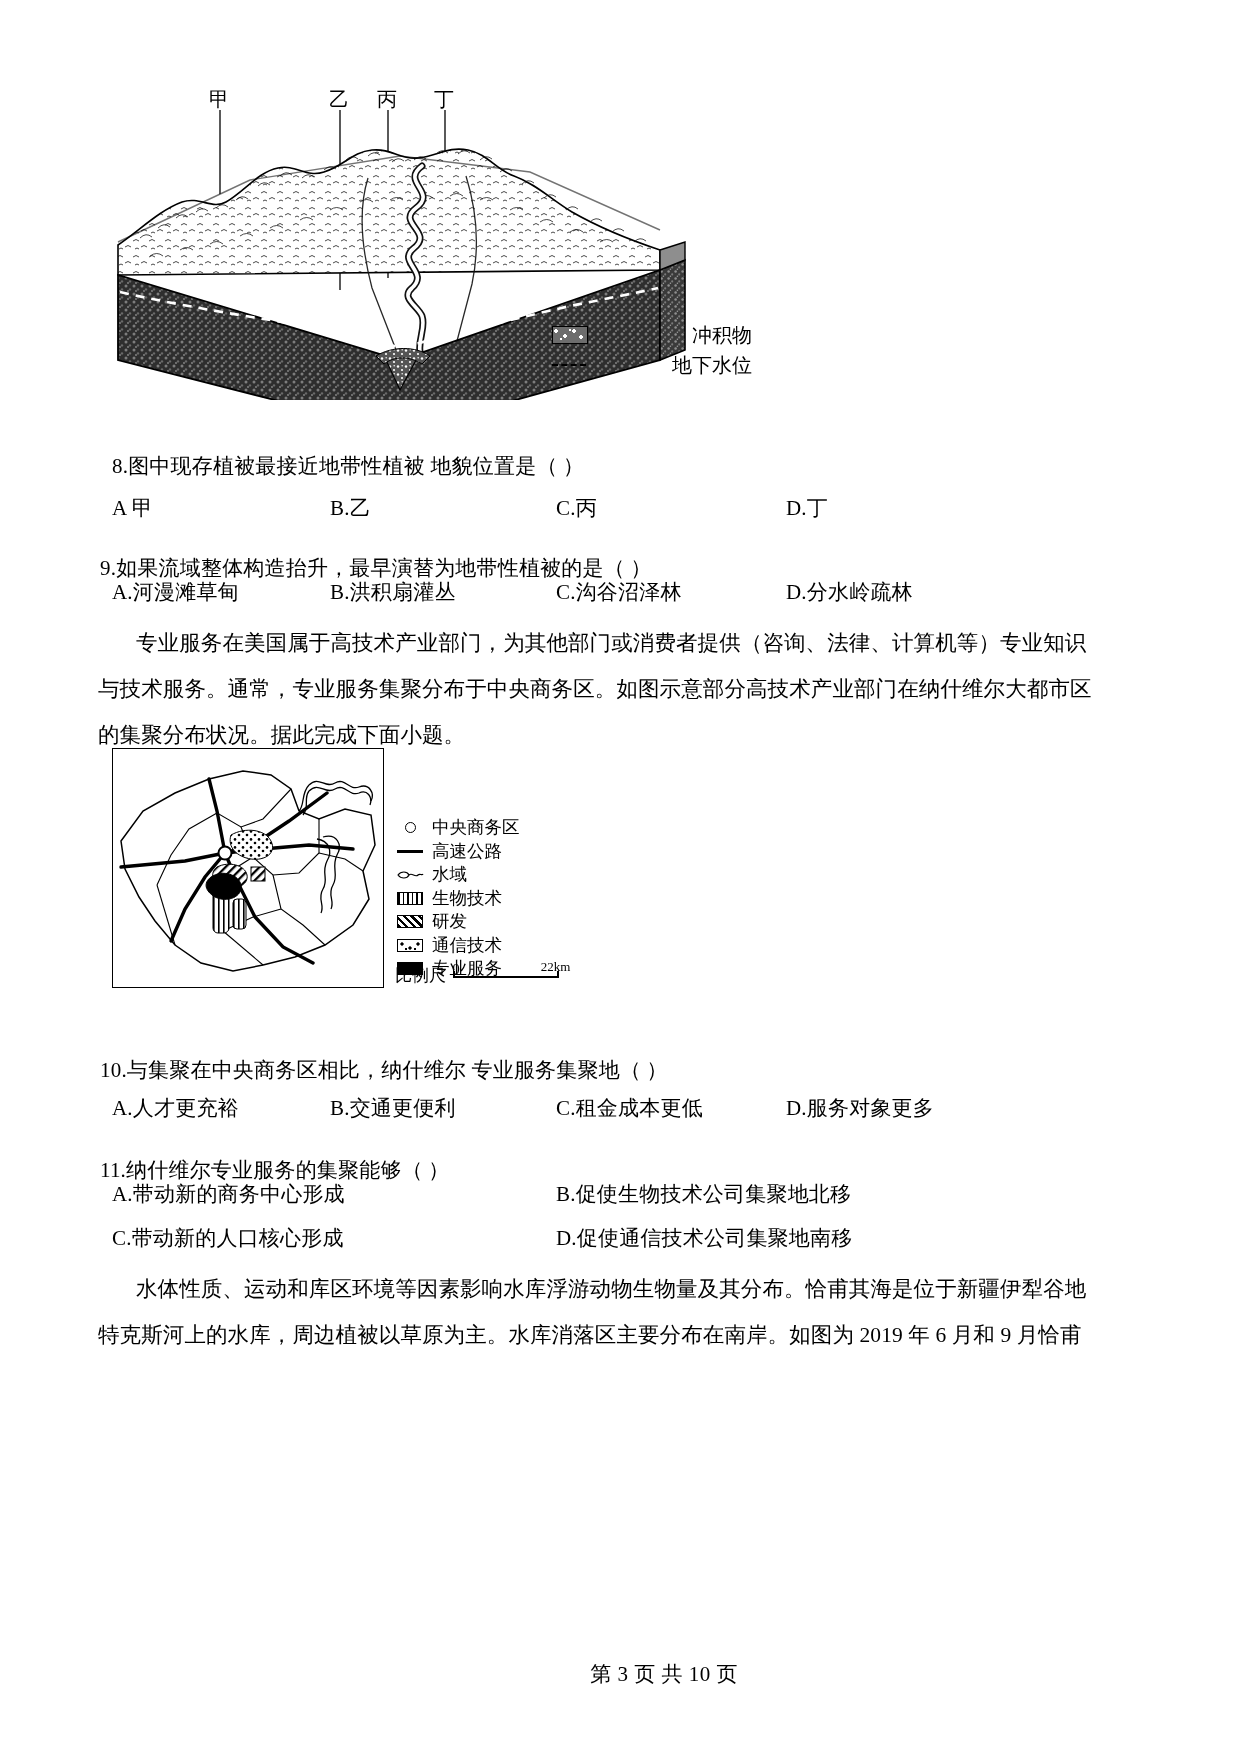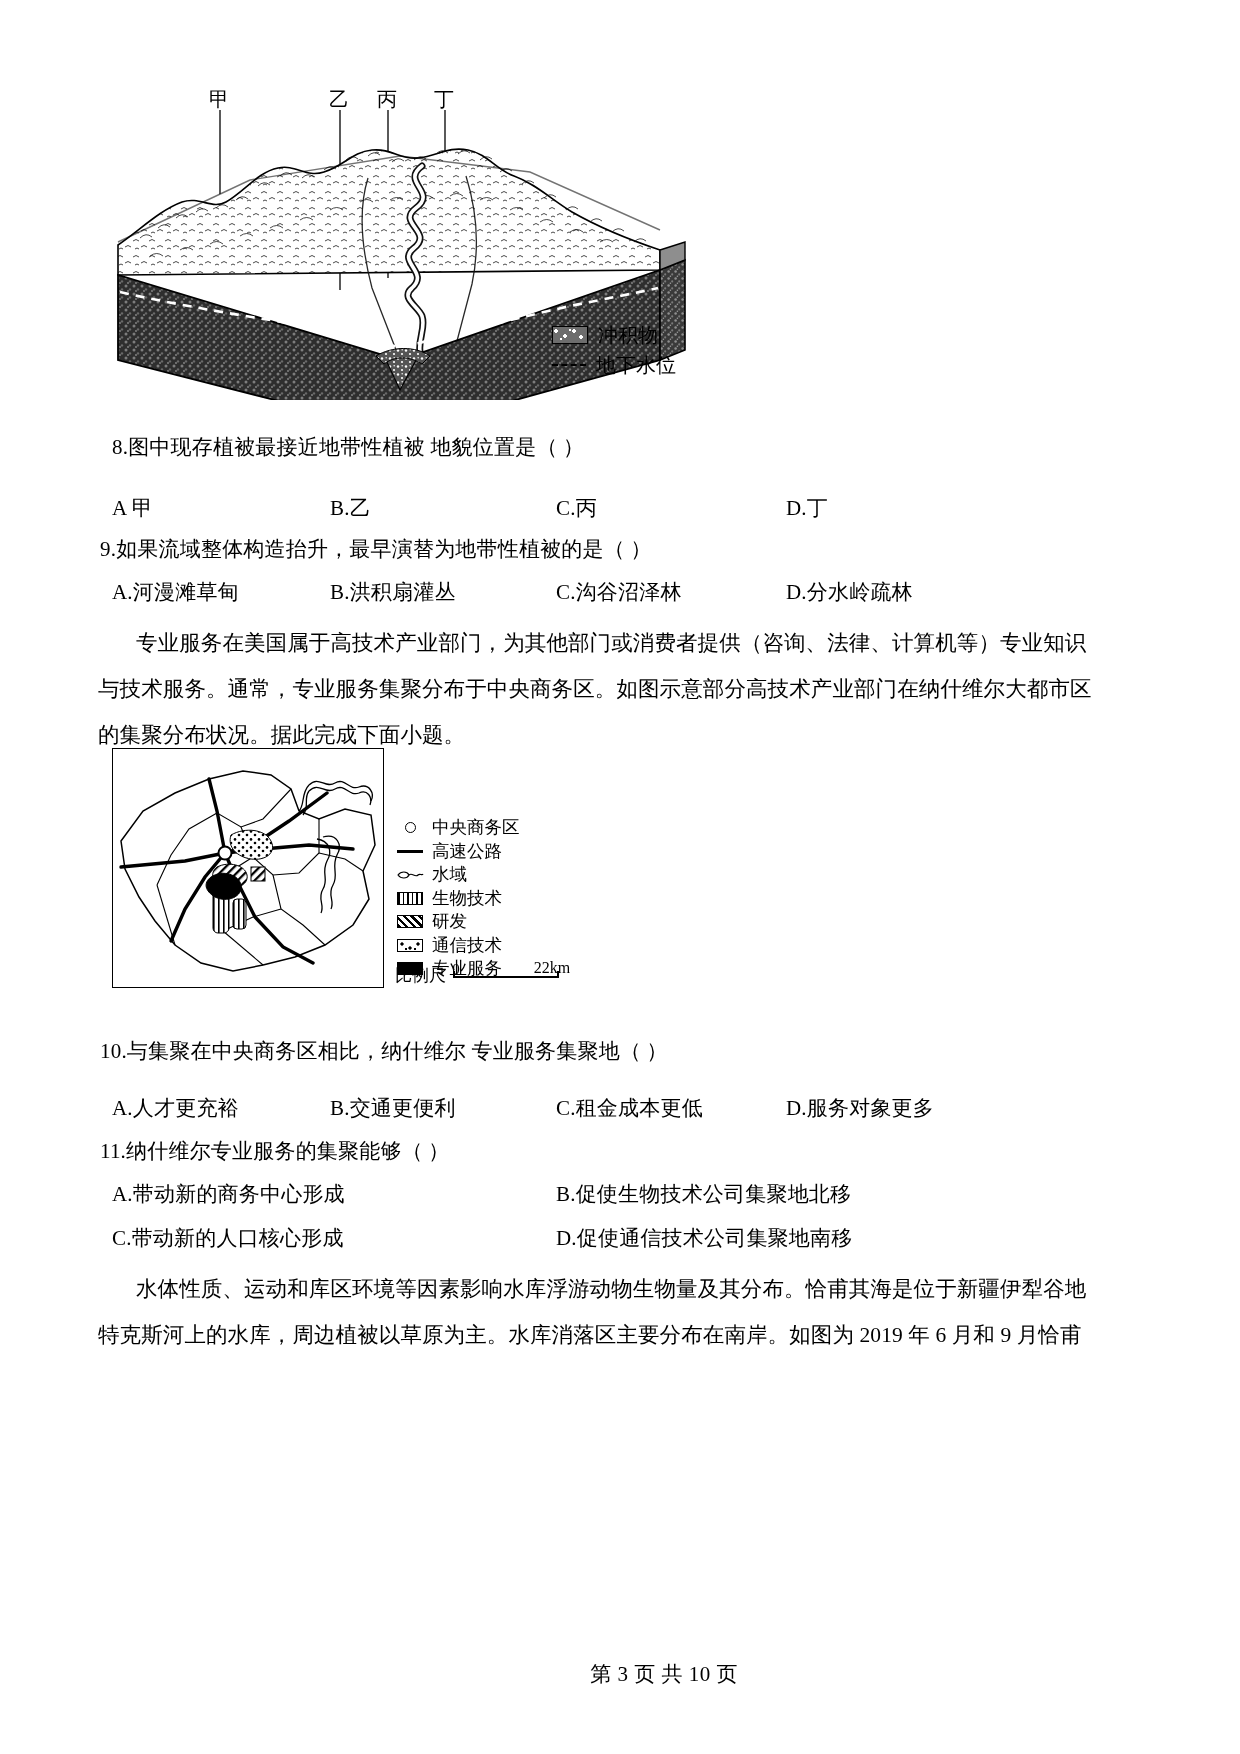--- a/index.html
+++ b/index.html
@@ -22,20 +22,21 @@
     height: 1754px;
   }
 
   
   .q-line {
     position: absolute;
     font-size: 21px;
     line-height: 30px;
     white-space: nowrap;
     letter-spacing: 0.2px;
+    margin-top: 19px;
   }
   .para {
     position: absolute;
     font-size: 21.5px;
     line-height: 46px;
     white-space: nowrap;
     letter-spacing: 0.1px;
   }
   .opt {
     position: absolute;
@@ -61,21 +62,21 @@
 
   
   #fig-block-legend {
     position: absolute;
     left: 552px;
     top: 320px;
     width: 200px;
     font-size: 20px;
     line-height: 30px;
   }
-  .lg-row { display: flex; align-items: center; height: 30px; }
+  .lg-row { display: flex; align-items: center; height: 30px; justify-content: space-between; }
   .lg-swatch-allu {
     width: 34px; height: 16px;
     margin-right: 10px;
     border: 1px solid #000;
     background-color: #6d6d6d;
     background-image:
       radial-gradient(circle at 3px 4px, #fff 1.6px, transparent 1.8px),
       radial-gradient(circle at 12px 9px, #fff 1.6px, transparent 1.8px),
       radial-gradient(circle at 21px 4px, #fff 1.6px, transparent 1.8px),
       radial-gradient(circle at 28px 10px, #fff 1.6px, transparent 1.8px),
@@ -403,21 +404,21 @@
             <span class="sym-rect sym-prof"></span>
           </span>
         <span>专业服务</span>
       </div>
     </div>
 
     <div id="map-scale">
       <span>比例尺</span>
       <span style="position:relative; display:inline-block; width:120px; height:20px; vertical-align:middle;">
         <span style="position:absolute; left:2px; top:-6px; font-size:15px;">0</span>
-        <span style="position:absolute; right:0px; top:-8px; font-size:16px;">22km</span>
+        <span style="position:absolute; right:0px; top:-8px; font-size:13px;">22km</span>
         <span style="position:absolute; left:3px; top:9px; width:106px; height:1.8px; background:#000;"></span>
         <span style="position:absolute; left:3px; top:4px; width:1.8px; height:7px; background:#000;"></span>
         <span style="position:absolute; left:107px; top:4px; width:1.8px; height:7px; background:#000;"></span>
       </span>
     </div>
   </div>
 
   <div class="q-line" style="left:100px; top:1036px;">10.与集聚在中央商务区相比，纳什维尔  专业服务集聚地（  ）</div>
   <div class="opt" style="left:112px; top:1094px;">A.人才更充裕</div>
   <div class="opt" style="left:330px; top:1094px;">B.交通更便利</div>

